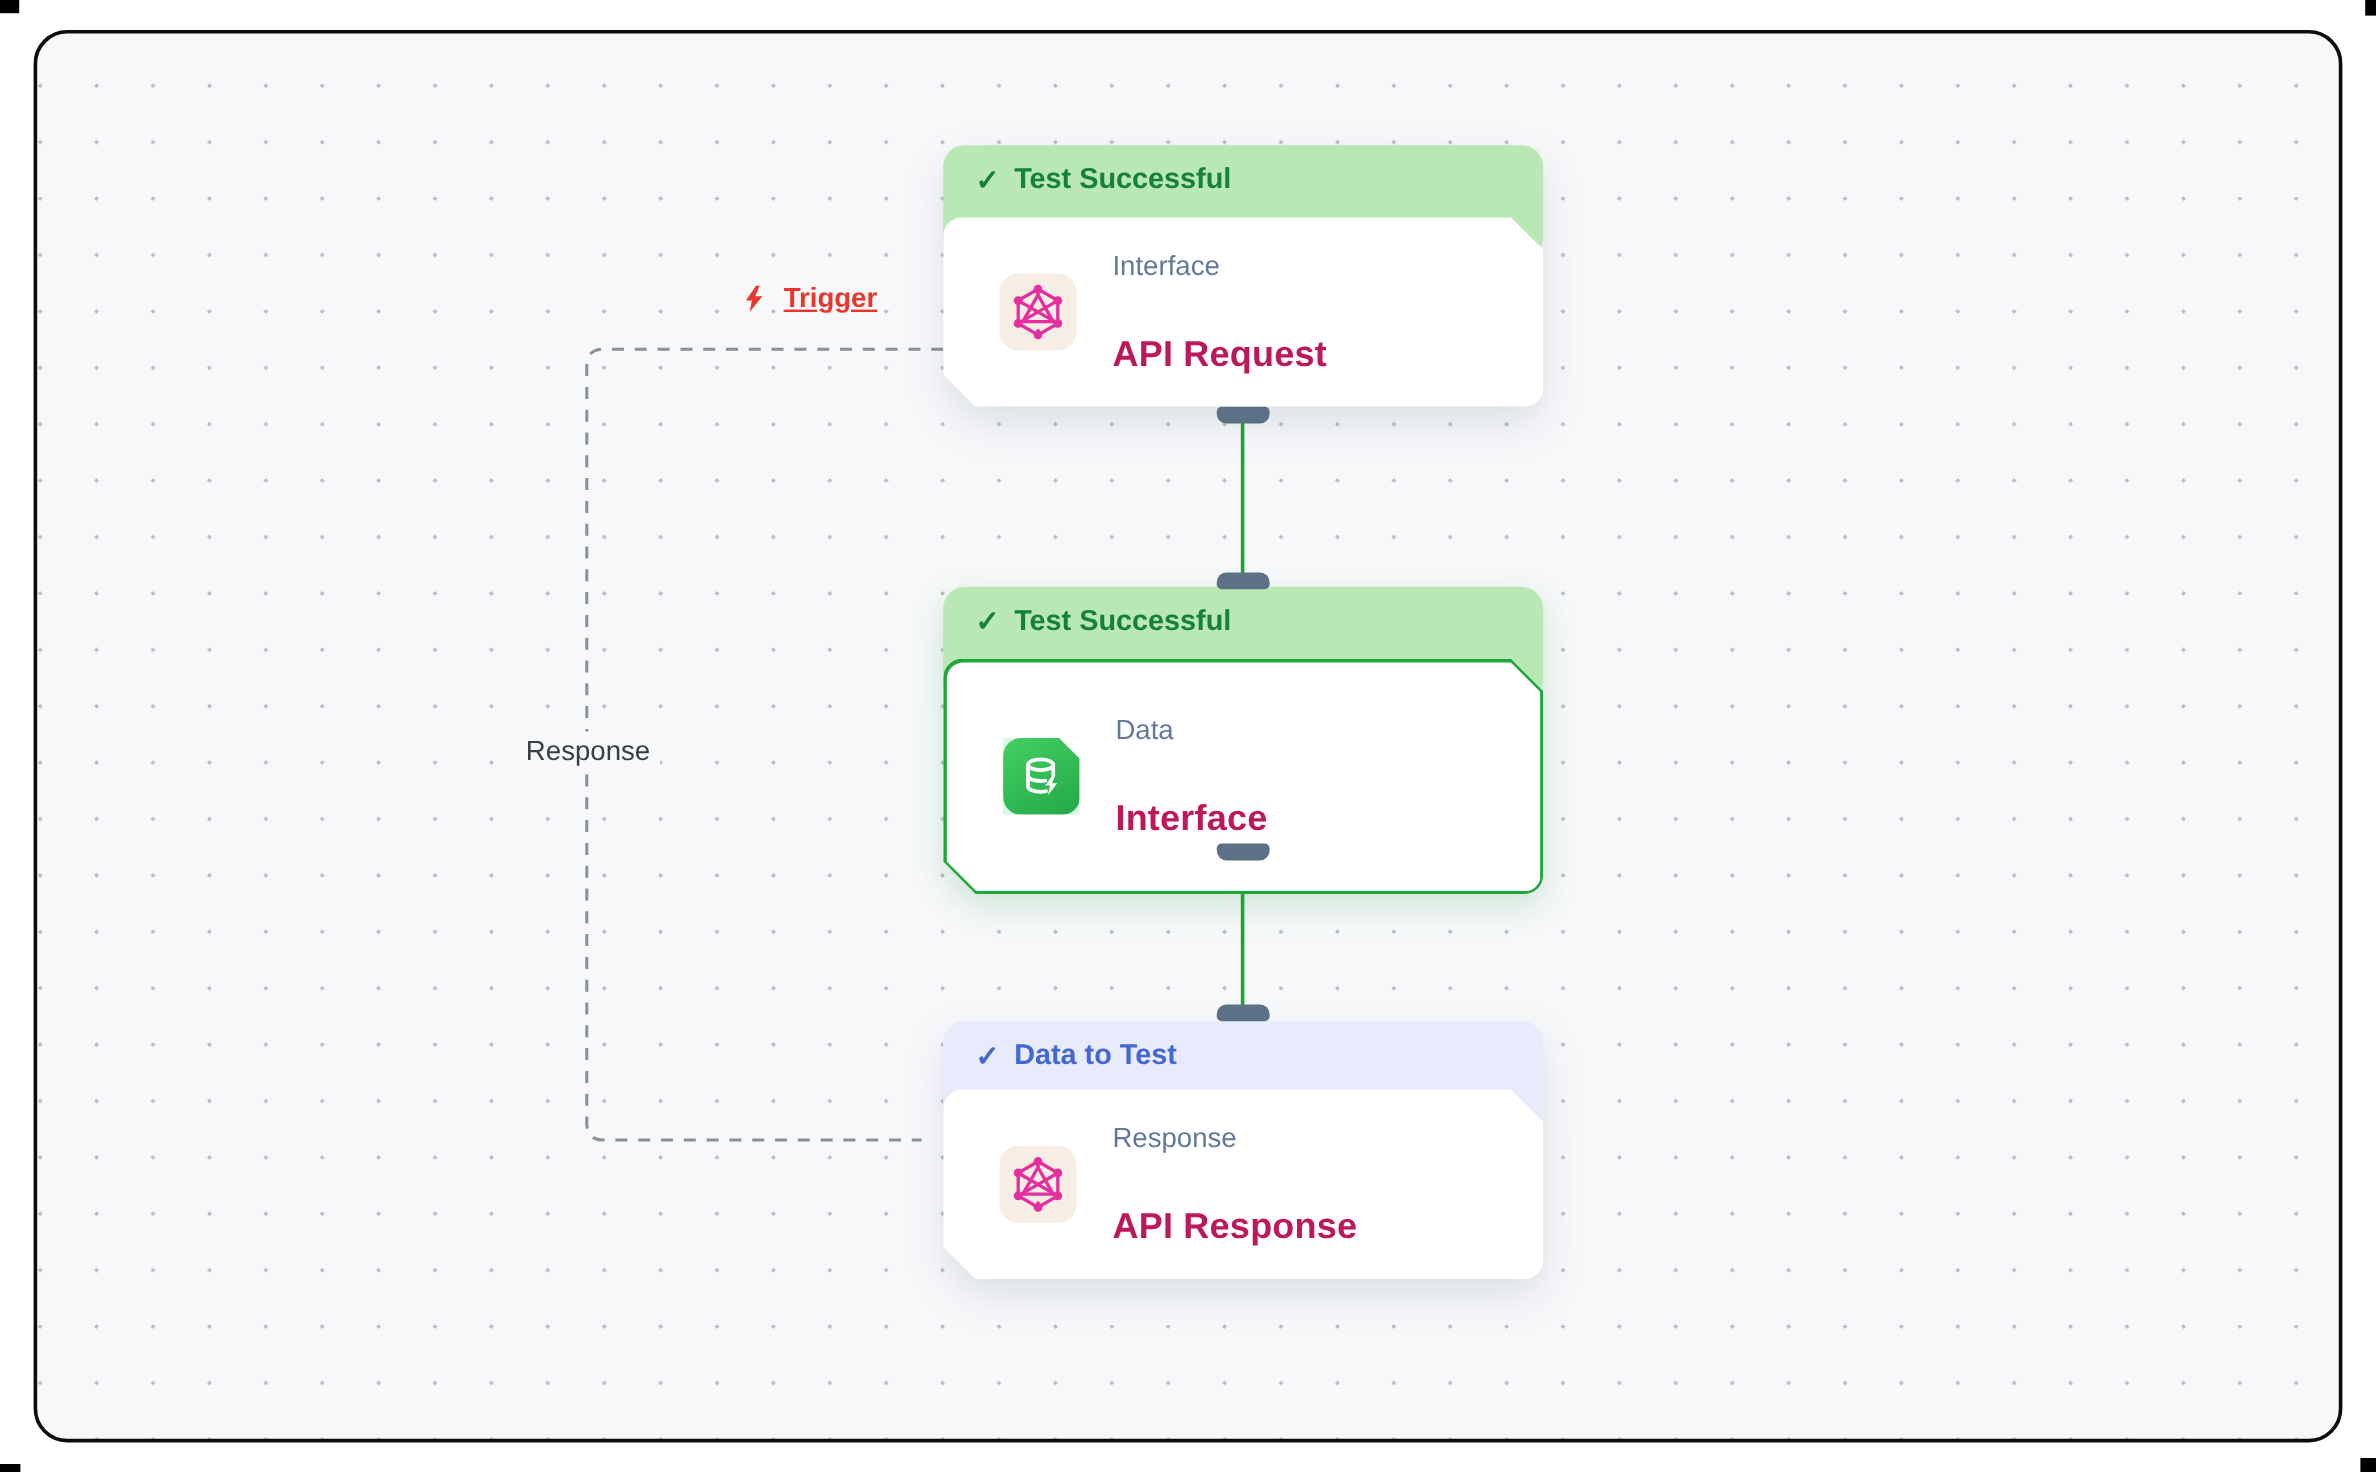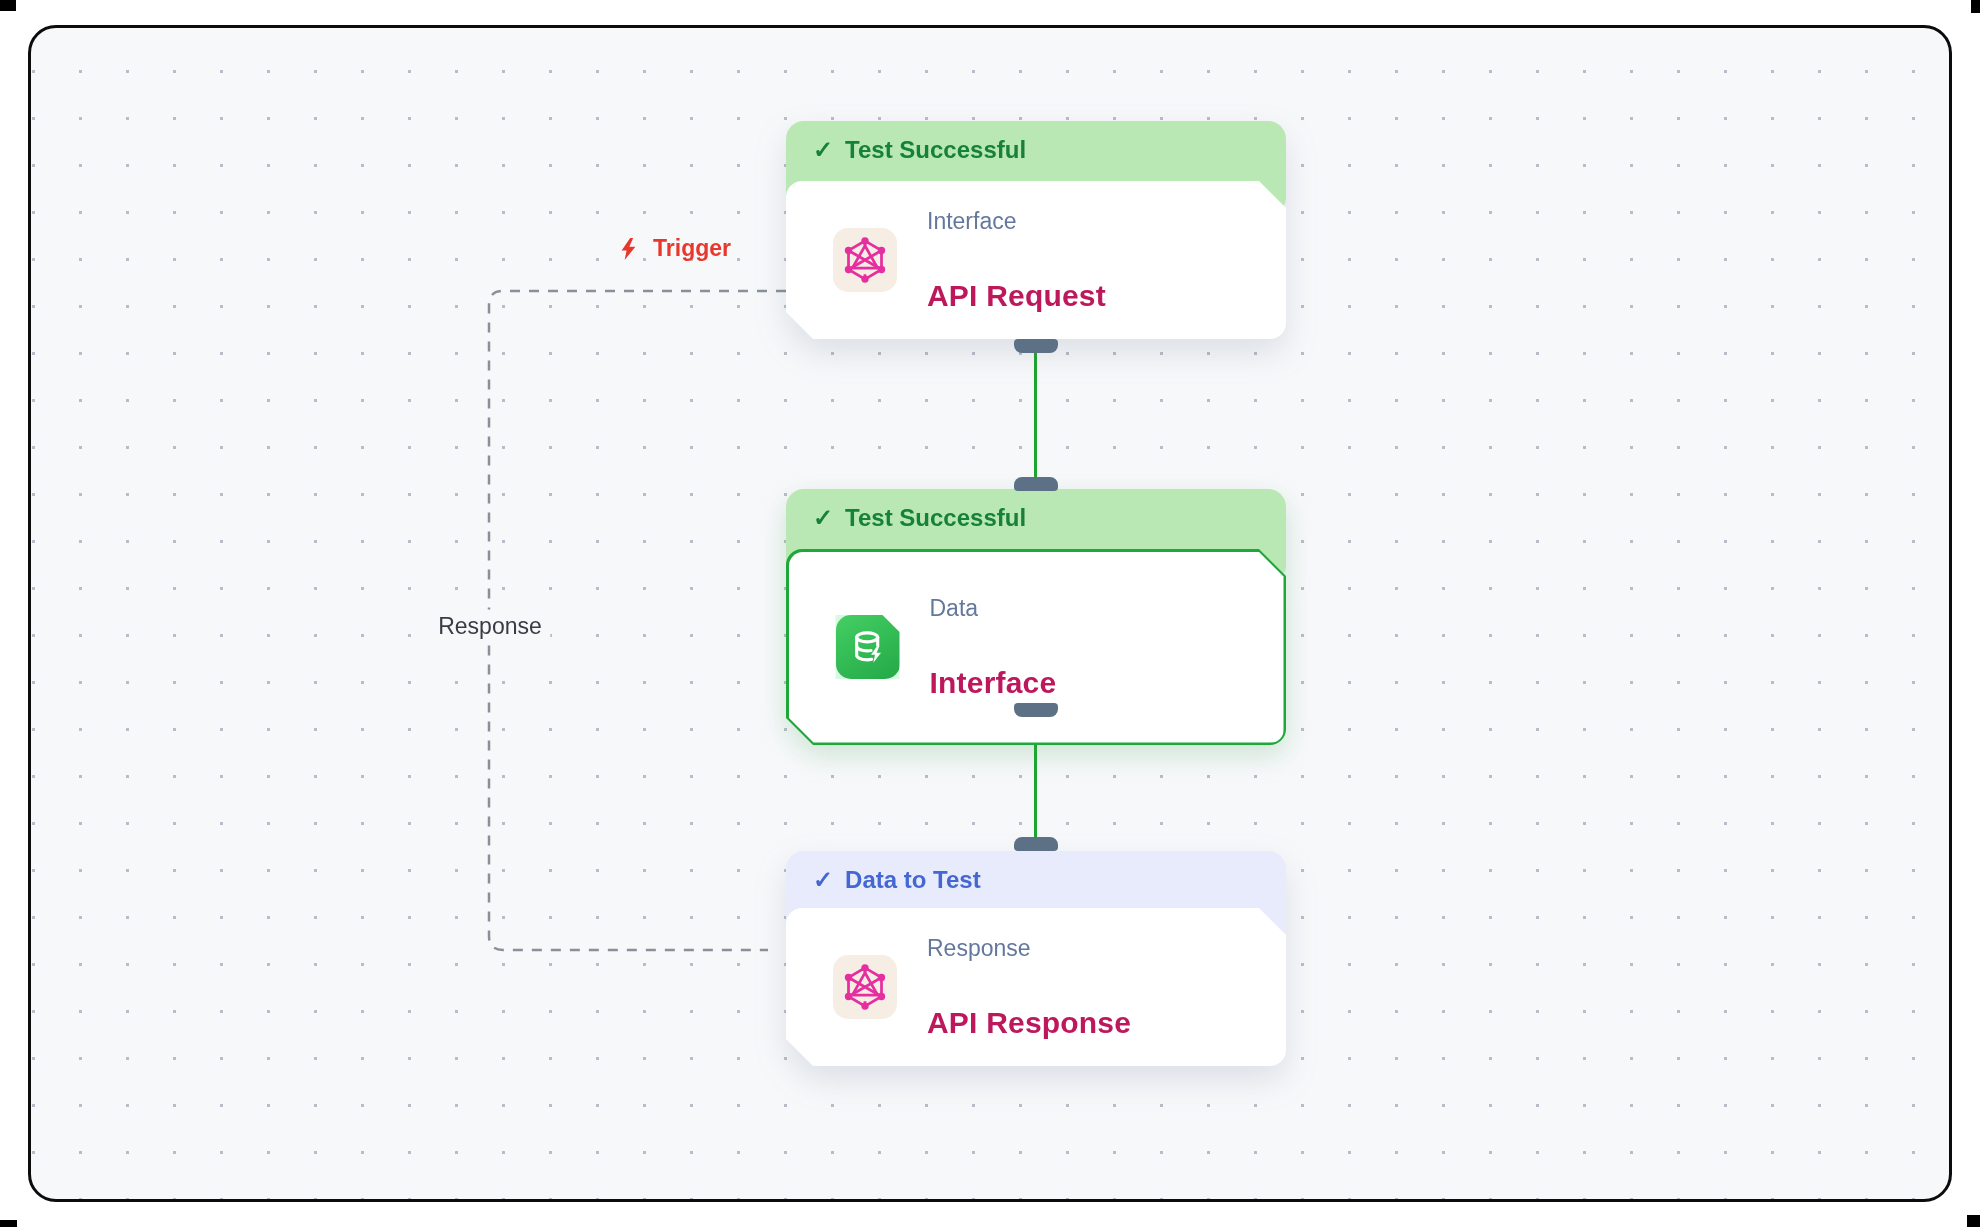--- a/index.html
+++ b/index.html
@@ -62,21 +62,21 @@
               border-radius:15px;
               filter:drop-shadow(0 0 7px rgba(240,255,243,0.95))
                      drop-shadow(0 0 16px rgba(74,222,128,0.75)); }
 
   .txt .category { font-size:23px; color:#64779c; margin-bottom:8px; }
   .txt .title    { font-size:30px; font-weight:700; color:#be185d; letter-spacing:0.2px;margin-top:44px; }
 
   
   .trigger-label { position:absolute; left:568px; top:207px; width:132px; text-align:right;
                    font-size:23px; font-weight:700; color:#e8382d; z-index:5;
-                   display:flex; align-items:center; justify-content:flex-end; gap:16px; }
+                   display:flex; align-items:center; justify-content:flex-end; gap:16px;text-decoration:underline; }
   .response-label { position:absolute; left:459px; top:598px; transform:translate(-50%,-50%);
                    font-size:23px; color:#383d45; background:#f7f8fa; padding:3px 8px;
                    z-index:5; }
 </style>
 </head>
 <body>
 
 <div class="stage">
 
   <div class="mark tl"></div>

